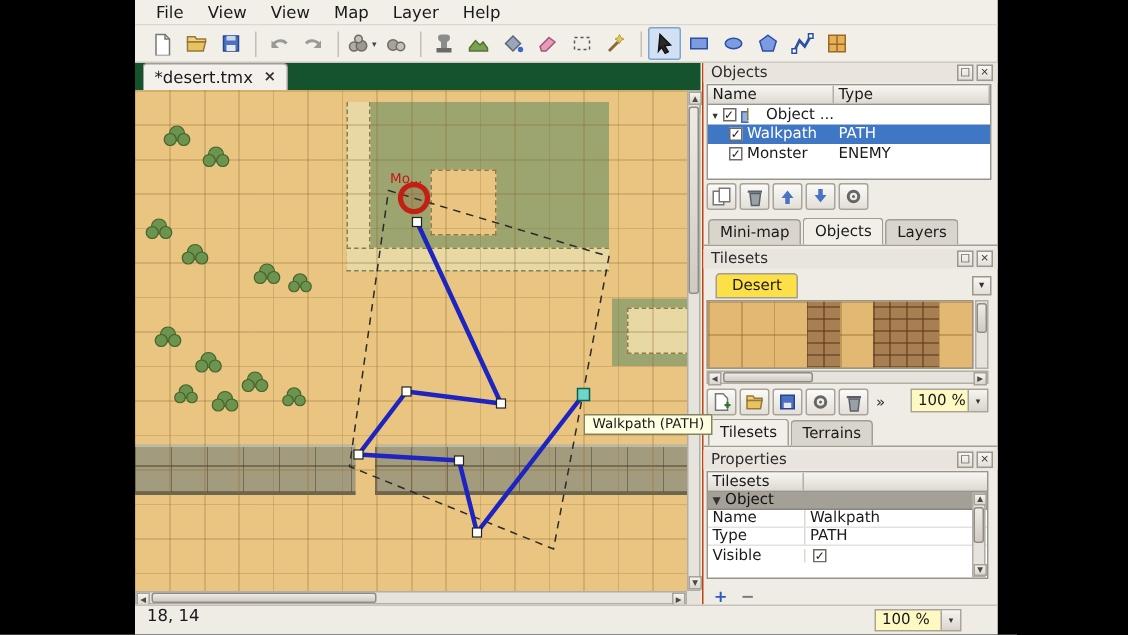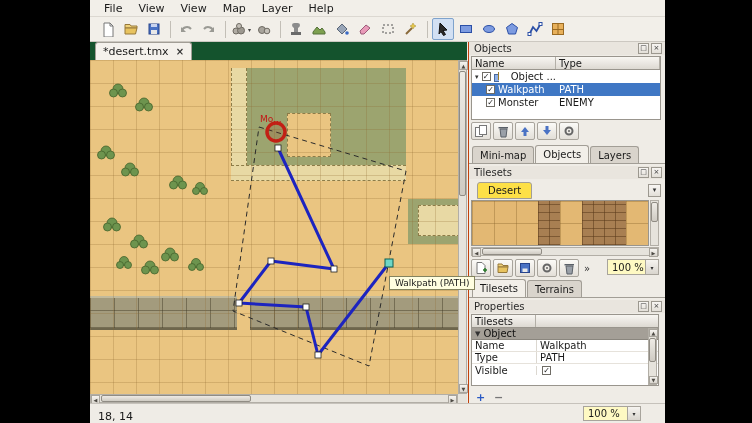--- a/index.html
+++ b/index.html
@@ -109,21 +109,21 @@
          background:#fef9c3;font-size:10px}
   .combo .val{flex:1;padding-left:4px}
   .combo .dd{width:13px;height:100%;display:flex;align-items:center;justify-content:center;font-size:6px;
              color:#333;background:linear-gradient(#f6f4f0,#d9d5ce);border-left:1px solid #a8a49c}
   .ovf{font-size:10px;color:#333;margin:0 3px;align-self:center}
   .flatbtn{width:15px;height:14px;display:flex;align-items:center;justify-content:center;font-size:11px;
            font-weight:bold;margin-right:3px}
 
   
   .statusbar{position:absolute;left:0;top:403px;width:100%;height:20px;background:#efece6;
-             border-top:1px solid #c6c2bb;display:flex;align-items:flex-end;font-size:11px;padding-left:8px}
+             border-top:1px solid #c6c2bb;display:flex;align-items:flex-start;font-size:11px;padding-left:8px}
   .statusbar .coords{margin-right:14px}
 </style>
 </head>
 <body>
 
 <div class="stage">
 <div class="app">
 
   <div class="menubar">
     <span class="menu-item">File</span>

